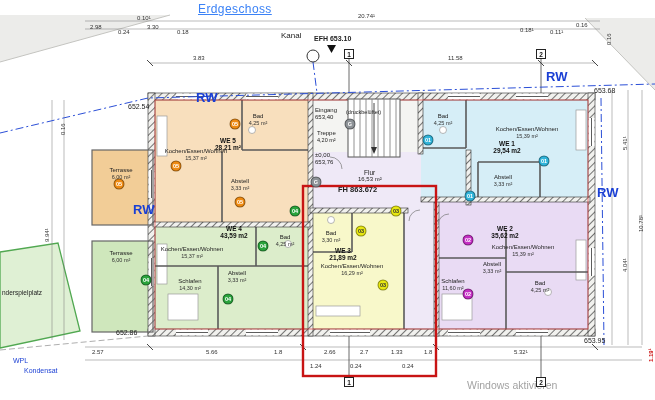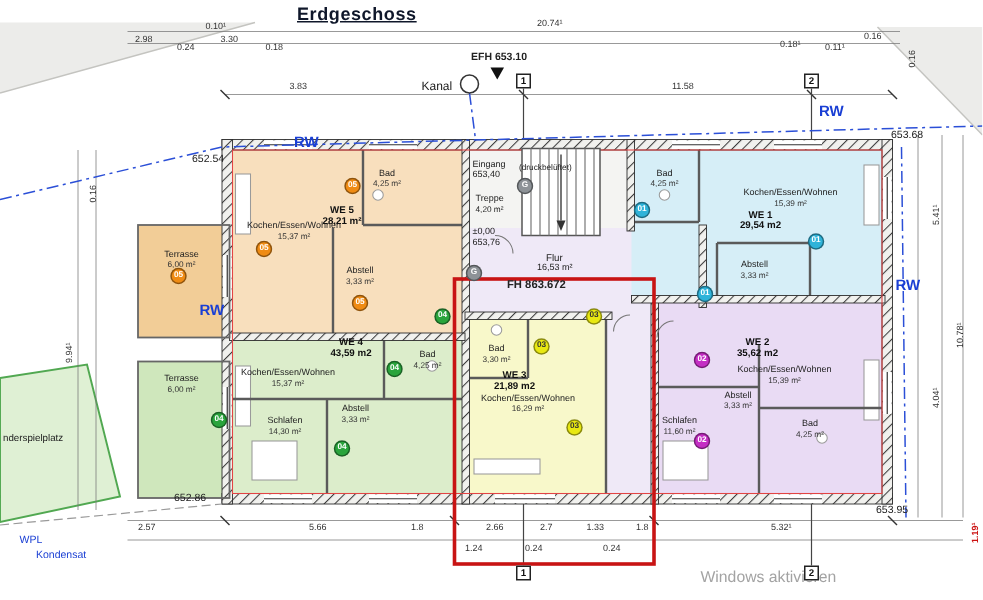--- a/index.html
+++ b/index.html
@@ -2,26 +2,26 @@
 <html><head>
 <meta charset="utf-8">
 <style>
   html,body{margin:0;padding:0;background:#fff;}
   .canvas{position:relative;width:655px;height:400px;background:#ffffff;overflow:hidden;
           font-family:"Liberation Sans",sans-serif;color:#222;}
   .canvas svg{position:absolute;left:0;top:0;}
   .lbl{position:absolute;white-space:nowrap;font-size:7px;color:#222;}
   .bold{font-weight:bold;}
   .blue{color:#1a3fd4;}
-  .title{position:absolute;white-space:nowrap;font-size:12px;font-weight:bold;
-         text-decoration:underline;letter-spacing:.4px;color:#0f172a;padding-left:28px;}
+  .title{position:absolute;white-space:nowrap;font-size:12px;font-weight:normal;
+         text-decoration:underline;letter-spacing:.4px;color:#3b82f6;padding-left:28px;}
   .watermark{font-size:10.5px;color:#a3a3a3;}
   .dim{position:absolute;font-size:6px;color:#333;white-space:nowrap;line-height:1;}
   .dim.rot{transform:rotate(-90deg);transform-origin:0 0;}
-  .rw{position:absolute;font-size:10px;font-weight:bold;color:#1a3fd4;white-space:nowrap;}
+  .rw{position:absolute;font-size:13px;font-weight:bold;color:#1a3fd4;white-space:nowrap;}
   .badge{position:absolute;width:11px;height:11px;border-radius:50%;
          display:flex;align-items:center;justify-content:center;
          font-size:5.5px;font-weight:bold;color:#fff;border:1px solid rgba(0,0,0,.4);
          transform:translate(-50%,-50%);box-sizing:border-box;line-height:1;}
   .badge.dark{color:#333;}
   .room-label{position:absolute;transform:translateX(-50%);text-align:center;
               font-size:6px;line-height:1.12;color:#222;white-space:nowrap;}
   .room-label .room-area{font-size:5.5px;color:#333;}
   .we-label{position:absolute;transform:translateX(-50%);text-align:center;
             font-size:6.5px;font-weight:bold;line-height:1.15;color:#111;white-space:nowrap;}
@@ -190,21 +190,21 @@
     <line x1="0" y1="350" x2="148" y2="336" stroke="#999" stroke-width="0.8" stroke-dasharray="6 3"></line>
 
     <circle cx="313" cy="56" r="6" fill="#fff" stroke="#333" stroke-width="1"></circle>
     <polygon points="327,45 336,45 331.5,53" fill="#111"></polygon>
 
     <rect x="303" y="186" width="133" height="190" fill="none" stroke="#c81414" stroke-width="2.4"></rect>
   </svg>
 
   <div class="title" style="left:170px;top:2px">Erdgeschoss</div>
 
-  <span class="lbl" style="left:281px;top:53px;font-size:8px">Kanal</span>
+  <span class="lbl" style="left:281px;top:31px;font-size:8px">Kanal</span>
   <span class="lbl bold" style="left:314px;top:35px">EFH 653.10</span>
 
   <span class="lbl" style="left:128px;top:103px">652.54</span>
   <span class="lbl" style="left:594px;top:87px">653.68</span>
   <span class="lbl" style="left:116px;top:329px">652.86</span>
   <span class="lbl" style="left:584px;top:337px">653.95</span>
 
   <span class="lbl" style="left:2px;top:289px;font-size:6.5px">nderspielplatz</span>
   <span class="lbl blue" style="left:13px;top:357px">WPL</span>
   <span class="lbl blue" style="left:24px;top:367px">Kondensat</span>

